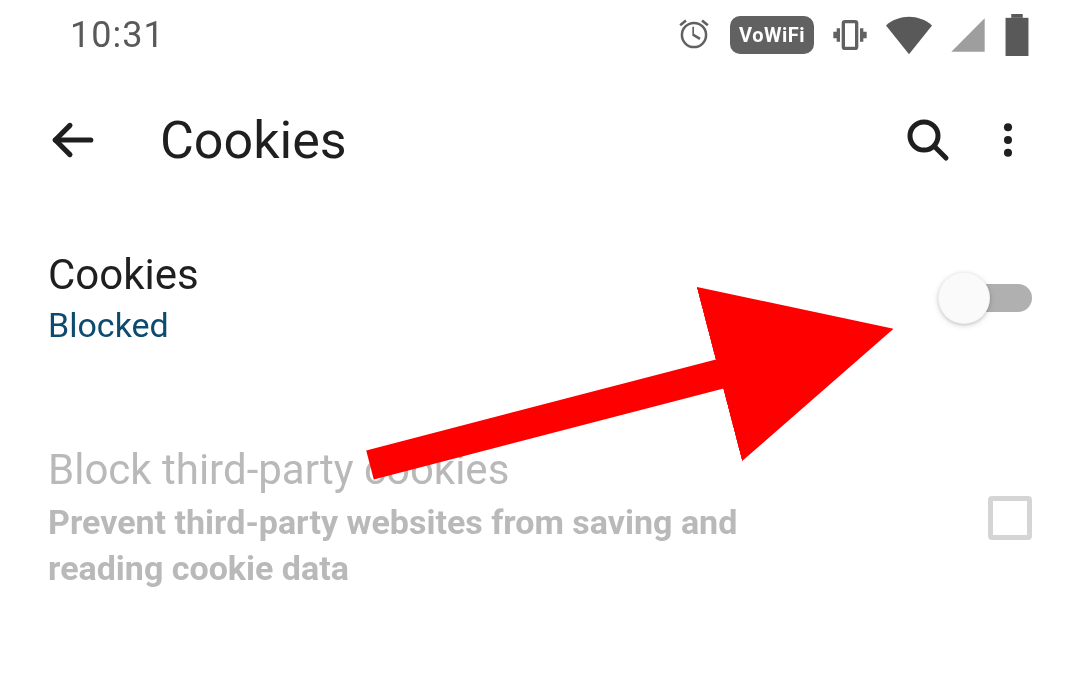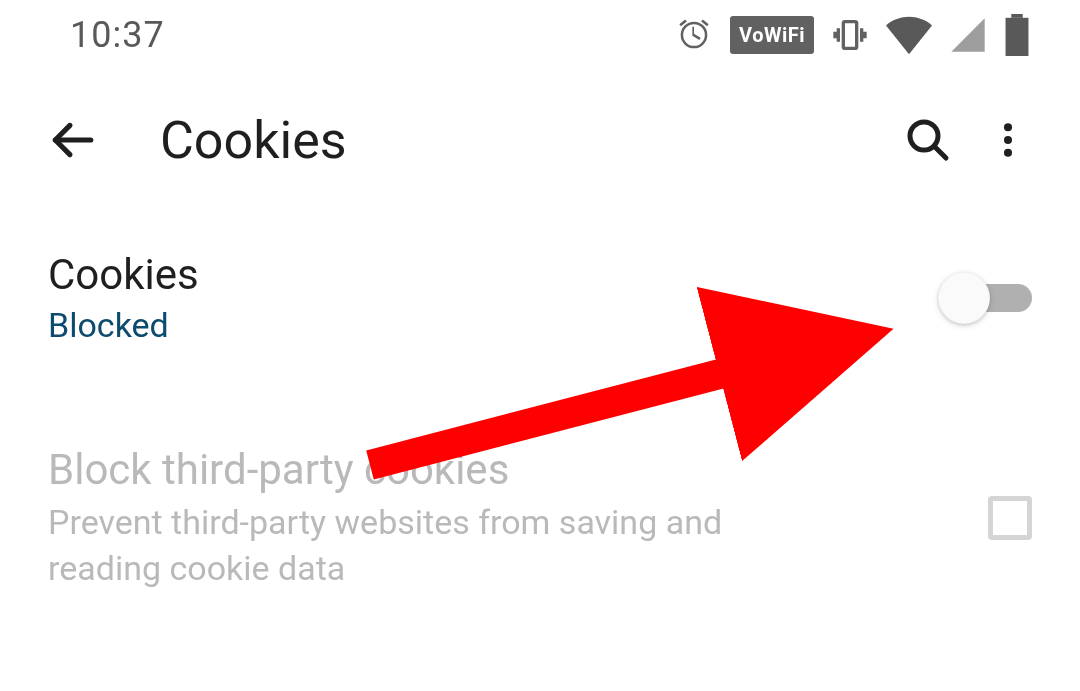--- a/index.html
+++ b/index.html
@@ -35,21 +35,21 @@
   .status-icons svg { display: block; }
   .vowifi-badge {
     width: 84px;
     height: 38px;
     background: #616161;
     color: #fff;
     font-weight: 700;
     font-size: 20px;
     text-align: center;
     line-height: 38px;
-    border-radius: 3px;
+    border-radius: 10px;
     letter-spacing: 0.5px;
   }
 
   
   .toolbar {
     display: flex;
     align-items: center;
     height: 120px;
     padding: 0 32px;
     margin-top: 10px;
@@ -93,20 +93,21 @@
     color: #0c4a6e;
   }
   .setting-row.disabled { cursor: default; }
   .setting-row.disabled .setting-title {
     color: #b9b9b9;
   }
   .setting-row.disabled .setting-sub {
     color: #b9b9b9;
     max-width: 82%;
     line-height: 1.35;
+    font-weight: bold;
   }
   .setting-row + .setting-row { margin-top: 60px; }
 
   
   .switch {
     width: 84px;
     height: 40px;
     position: relative;
   }
   .switch-track {
@@ -144,21 +145,21 @@
     left: 0; top: 0;
     width: 1080px;
     height: 691px;
     pointer-events: none;
   }
 </style>
 </head>
 <body>
 
 <div class="status-bar">
-  <div class="status-time">10:37</div>
+  <div class="status-time">10:31</div>
   <div class="status-icons">
 
     <svg width="40" height="40" viewBox="0 0 24 24" fill="#616161">
       <path d="M12 4a8 8 0 1 0 0 16 8 8 0 0 0 0-16zm0 14.5A6.5 6.5 0 1 1 18.5 12 6.51 6.51 0 0 1 12 18.5zM12 7h-1v5.5l4.2 2.5.8-1.3-4-2.4zM17.3 2.7l3.5 2.9-1 1.2-3.5-2.9zM6.7 2.7l1 1.2-3.5 2.9-1-1.2z"></path>
     </svg>
 
     <div class="vowifi-badge">VoWiFi</div>
 
     <svg width="40" height="40" viewBox="0 0 24 24" fill="none" stroke="#616161" stroke-width="2">
       <rect x="8" y="4" width="8" height="16" rx="1"></rect>

